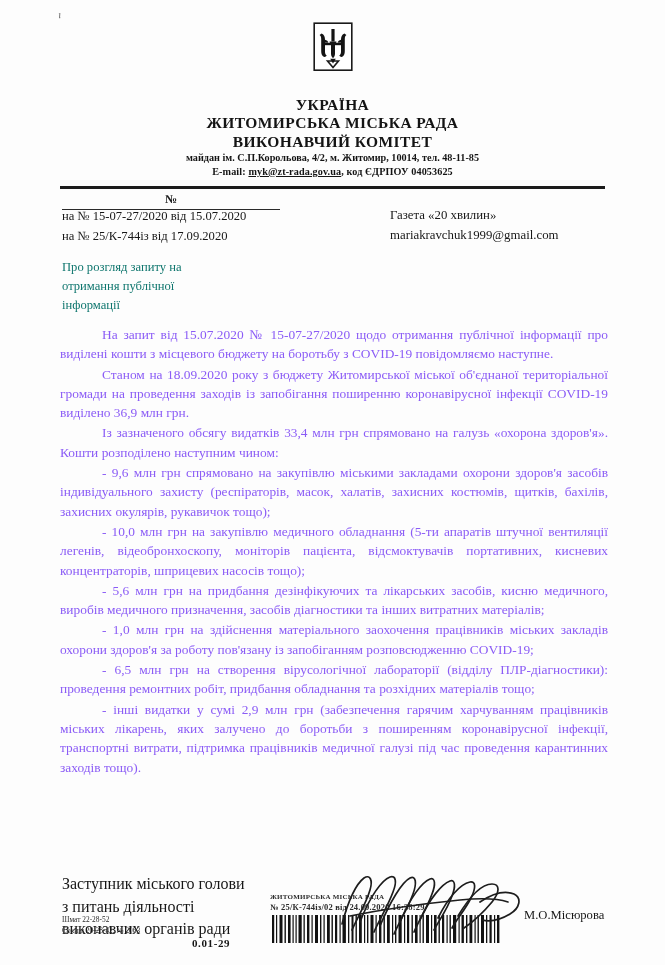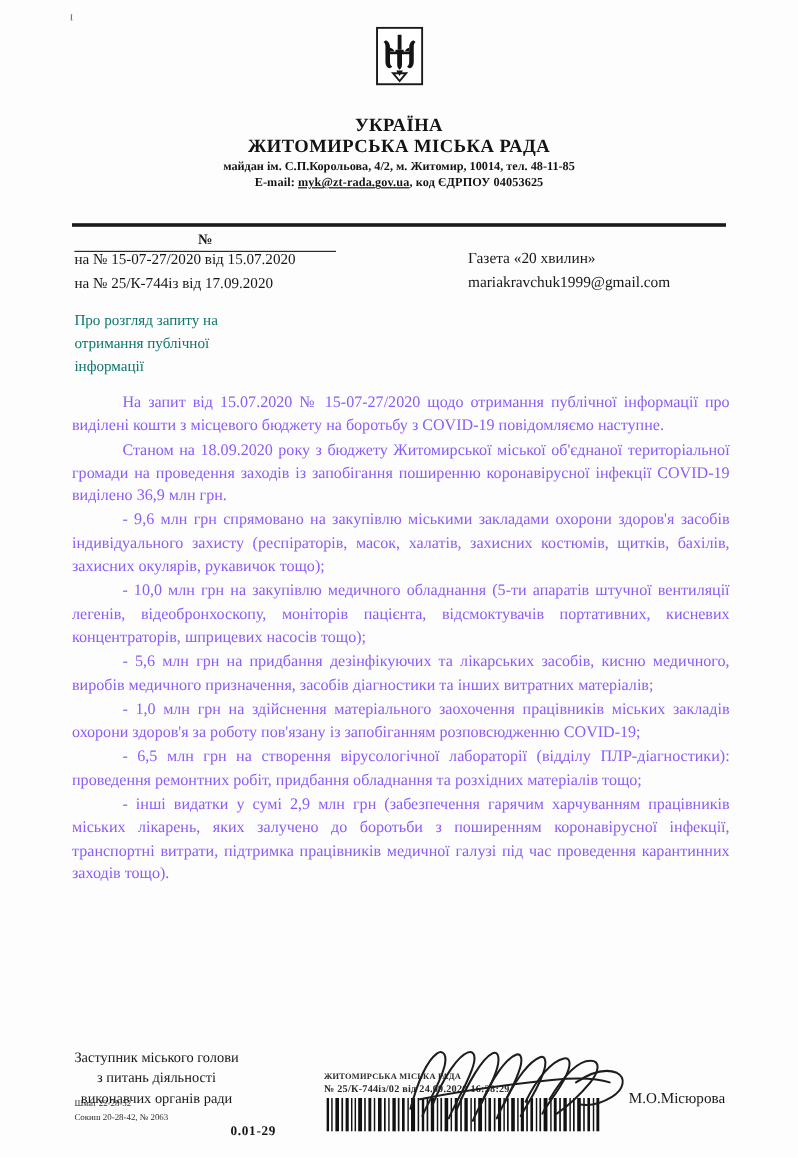--- a/index.html
+++ b/index.html
@@ -157,24 +157,23 @@
   }
   .body p.bullet {
     text-indent: 42px;
   }
 
   
   .sigblock {
     position: absolute;
     left: 62px;
     top: 873px;
-    font-size: 12px;
+    font-size: 16px;
     line-height: 1.42;
     color: #171717;
-    text-align: center;
   }
   .sig-name {
     position: absolute;
     left: 524px;
     top: 908px;
     font-size: 12.6px;
     color: #171717;
     white-space: nowrap;
   }
   .contacts {
@@ -270,20 +269,21 @@
         <path d="M28.0 17.8 c-1.8 0.4 -3.0 1.4 -3.6 3.0 l3.6 0 z"></path>
 
         <path d="M11.4 21.0 h17.2 v2.2 h-17.2 z"></path>
       </g>
     </svg>
   </div>
 
   <div class="letterhead">
     <div class="lh-line1">УКРАЇНА</div>
     <div class="lh-line2">ЖИТОМИРСЬКА МІСЬКА РАДА</div>
+    <div class="lh-line3">ВИКОНАВЧИЙ КОМІТЕТ</div>
     <div class="lh-addr">майдан ім. С.П.Корольова, 4/2, м. Житомир, 10014, тел. 48-11-85</div>
     <div class="lh-email">
       <span>E-mail:</span>
       <span class="ul">myk@zt-rada.gov.ua</span><span>, код ЄДРПОУ 04053625</span>
     </div>
   </div>
 
   <div class="rule"></div>
 
   <div class="numline">
@@ -303,20 +303,21 @@
 
   <div class="subject">
     <div>Про розгляд запиту на</div>
     <div>отримання публічної</div>
     <div>інформації</div>
   </div>
 
   <div class="body">
     <p>На запит від 15.07.2020 № 15-07-27/2020 щодо отримання публічної інформації про виділені кошти з місцевого бюджету на боротьбу з COVID-19 повідомляємо наступне.</p>
     <p>Станом на 18.09.2020 року з бюджету Житомирської міської об'єднаної територіальної громади на проведення заходів із запобігання поширенню коронавірусної інфекції COVID-19 виділено 36,9 млн грн.</p>
+    <p>Із зазначеного обсягу видатків 33,4 млн грн спрямовано на галузь «охорона здоров'я». Кошти розподілено наступним чином:</p>
     <p class="bullet">- 9,6 млн грн спрямовано на закупівлю міськими закладами охорони здоров'я засобів індивідуального захисту (респіраторів, масок, халатів, захисних костюмів, щитків, бахілів, захисних окулярів, рукавичок тощо);</p>
     <p class="bullet">- 10,0 млн грн на закупівлю медичного обладнання (5-ти апаратів штучної вентиляції легенів, відеобронхоскопу, моніторів пацієнта, відсмоктувачів портативних, кисневих концентраторів, шприцевих насосів тощо);</p>
     <p class="bullet">- 5,6 млн грн на придбання дезінфікуючих та лікарських засобів, кисню медичного, виробів медичного призначення, засобів діагностики та інших витратних матеріалів;</p>
     <p class="bullet">- 1,0 млн грн на здійснення матеріального заохочення працівників міських закладів охорони здоров'я за роботу пов'язану із запобіганням розповсюдженню COVID-19;</p>
     <p class="bullet">- 6,5 млн грн на створення вірусологічної лабораторії (відділу ПЛР-діагностики): проведення ремонтних робіт, придбання обладнання та розхідних матеріалів тощо;</p>
     <p class="bullet">- інші видатки у сумі 2,9 млн грн (забезпечення гарячим харчуванням працівників міських лікарень, яких залучено до боротьби з поширенням коронавірусної інфекції, транспортні витрати, підтримка працівників медичної галузі під час проведення карантинних заходів тощо).</p>
   </div>
 
   <div class="sigblock">
     <div>Заступник міського голови</div>

